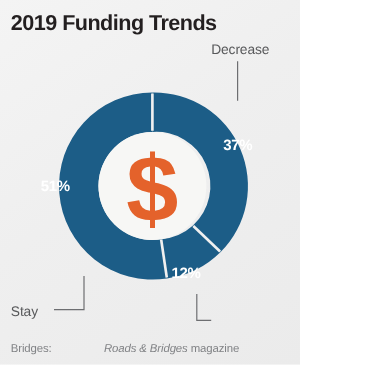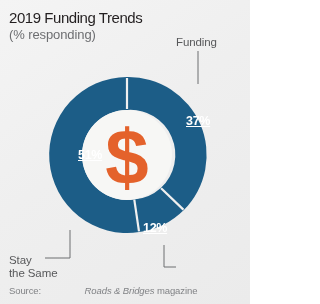--- a/index.html
+++ b/index.html
@@ -15,22 +15,22 @@
     width: 250px;
     height: 304px;
     background: linear-gradient(145deg, #f4f4f4 0%, #efefef 45%, #ebebeb 100%);
     overflow: hidden;
   }
   
   .title {
     position: absolute;
     left: 9px;
     top: 9px;
-    font-size: 15px;
-    font-weight: normal;
+    font-size: 18px;
+    font-weight: bold;
     letter-spacing: -0.45px;
     color: #231f20;
     white-space: nowrap;
   }
   .subtitle {
     position: absolute;
     left: 9px;
     top: 27px;
     font-size: 13px;
     color: #6d6e71;
@@ -51,24 +51,23 @@
     top: 0;
   }
   
   .slice-value {
     position: absolute;
     font-size: 12.5px;
     font-weight: bold;
     color: #ffffff;
     letter-spacing: -0.3px;
     white-space: nowrap;
-    text-decoration: underline;
   }
   .v-increase { left: 186px; top: 114px; }
-  .v-stay     { left: 34px;  top: 148px; margin-left: 44px; }
+  .v-stay     { left: 34px;  top: 148px; }
   .v-decrease { left: 143px; top: 221px; }
   
   .callout {
     position: absolute;
     font-size: 11.5px;
     color: #58595b;
     letter-spacing: -0.1px;
     white-space: nowrap;
     line-height: 13px;
   }
@@ -87,21 +86,20 @@
     white-space: nowrap;
   }
   .source .pub { font-style: italic; margin-left: 41px; }
 </style>
 </head>
 <body>
 
 <div id="infographic">
 
   <div class="title">2019 Funding Trends</div>
-  <div class="subtitle">(% responding)</div>
 
   <div class="chart-wrap">
     <svg class="chart-svg" width="250" height="304" viewBox="0 0 250 304">
 
       <g>
 
         <path fill="#1c5d87" d="M 127 77
                  A 78 78 0 0 1 183.86 210.05
                  L 160.80 187.99
                  A 45 45 0 0 0 127 110
@@ -136,24 +134,23 @@
         <path d="M 176 267 L 164 267 L 164 245"></path>
 
         <path d="M 45 258 L 70 258 L 70 230"></path>
       </g>
     </svg>
 
     <div class="slice-value v-increase">37%</div>
     <div class="slice-value v-stay">51%</div>
     <div class="slice-value v-decrease">12%</div>
 
-    <div class="callout c-increase">Funding</div>
+    <div class="callout c-increase">Decrease</div>
     <div class="callout c-stay">
       <span>Stay</span>
-      <span>the Same</span>
     </div>
   </div>
 
   <div class="source">
-    <span>Source: </span><span class="pub">Roads &amp; Bridges</span><span> magazine</span>
+    <span>Bridges: </span><span class="pub">Roads &amp; Bridges</span><span> magazine</span>
   </div>
 
 </div>
 
 </body></html>

